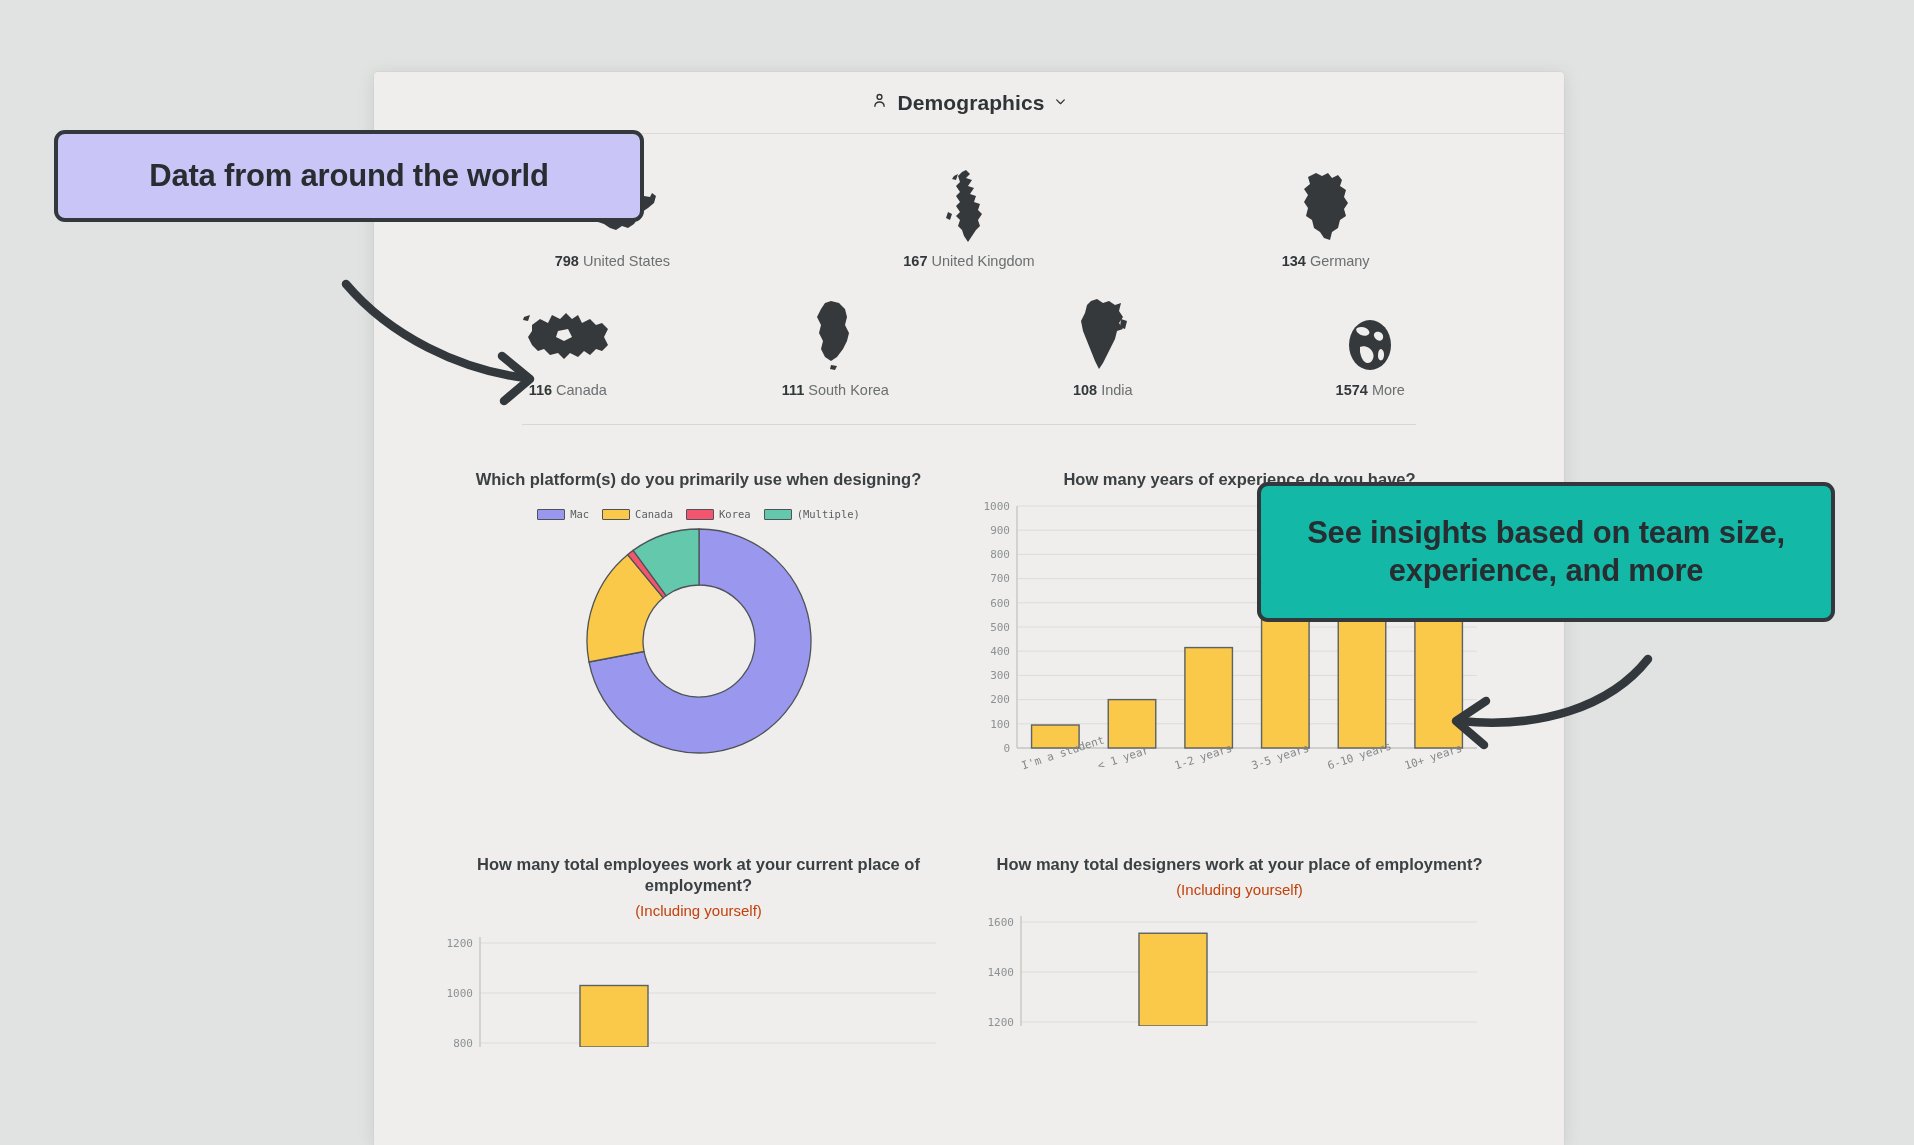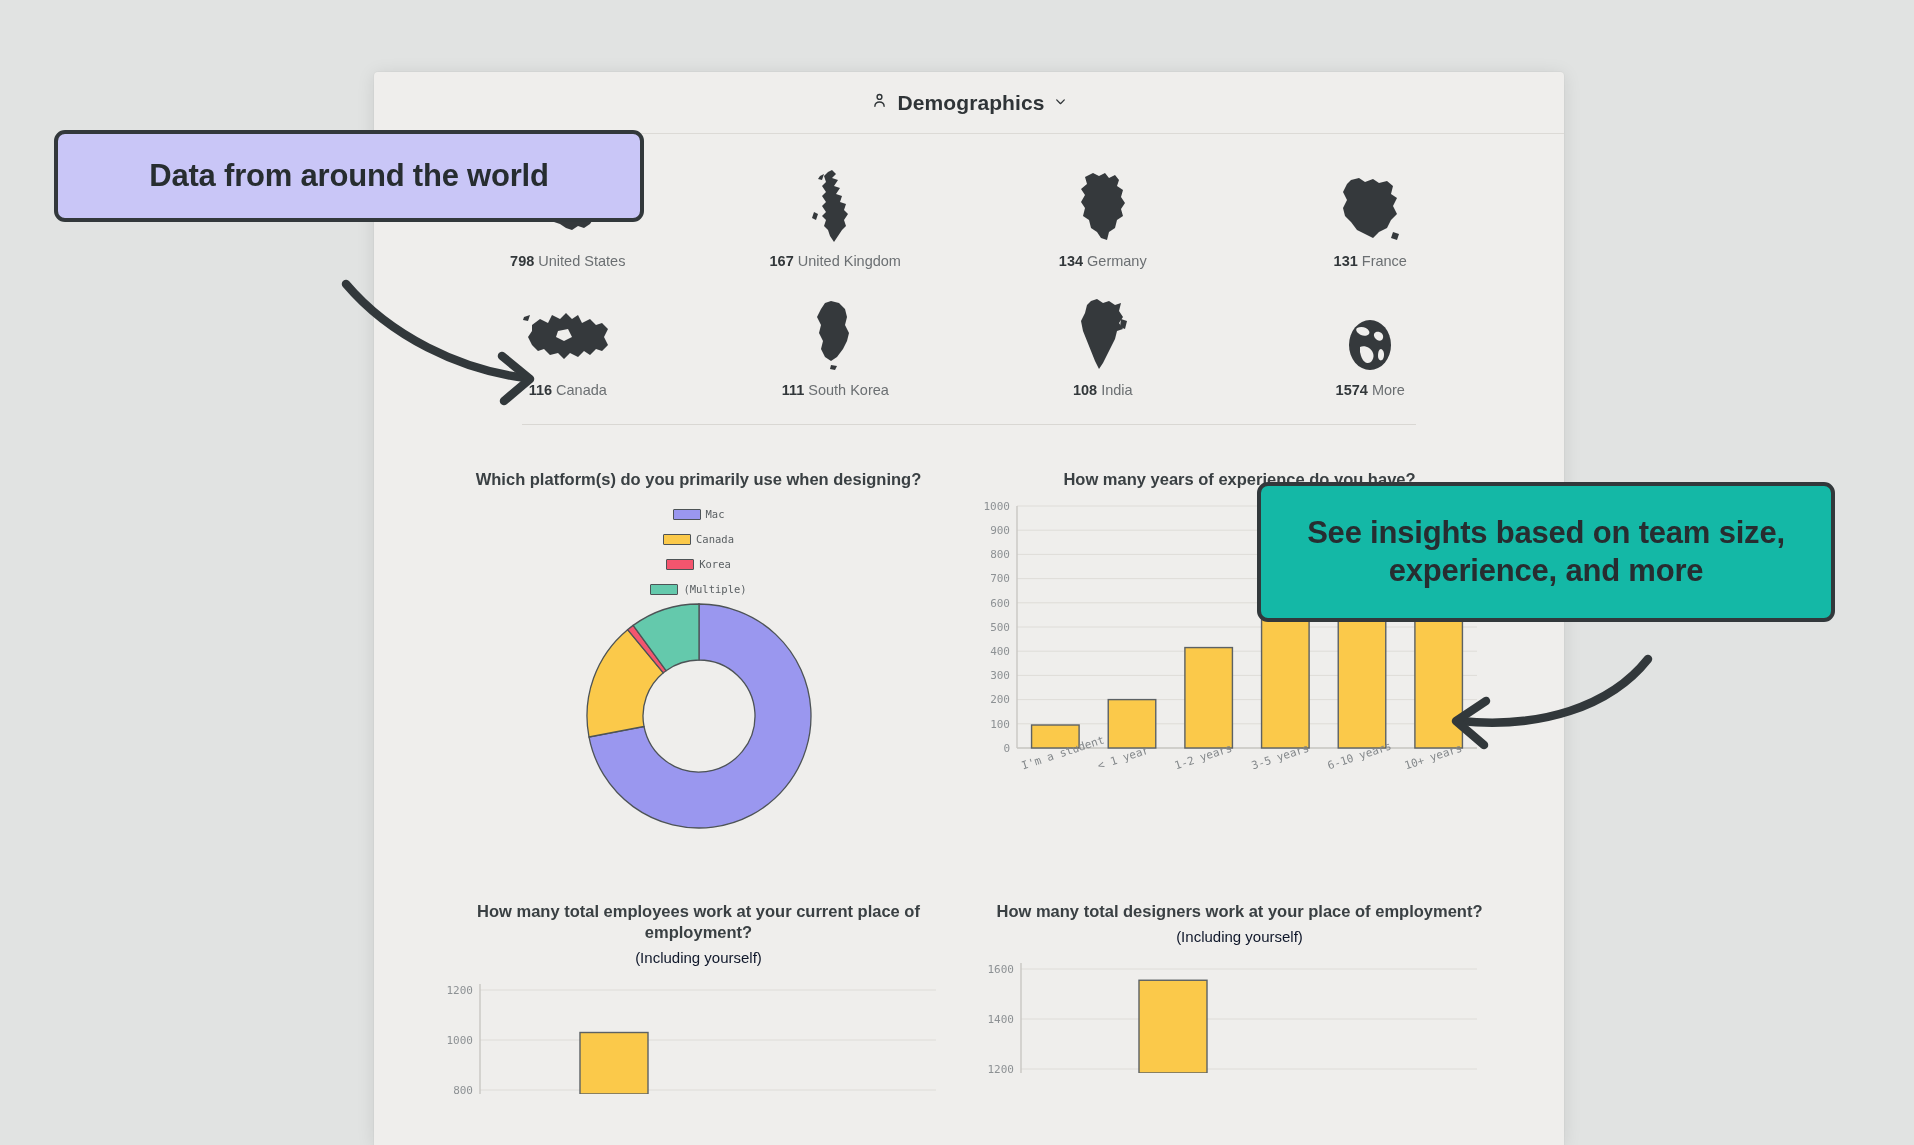--- a/index.html
+++ b/index.html
@@ -61,26 +61,26 @@
 
   
   .charts { padding: 44px 54px 0 54px; }
   .chart-grid { display: flex; }
   .chart-col { flex: 1 1 0; min-width: 0; }
   .chart-title {
     font-size: 16.5px; font-weight: 700; color: #3a4043;
     text-align: center; line-height: 1.28;
   }
   .chart-sub {
-    font-size: 15px; color: #0f172a; text-align: center; margin-top: 6px;
+    font-size: 15px; color: #c2410c; text-align: center; margin-top: 6px;
   }
 
   .legend {
-    display: flex; justify-content: flex-start; align-items: center;
-    gap: 13px; margin-top: 18px; flex-direction: column;
+    display: flex; justify-content: center; align-items: center;
+    gap: 13px; margin-top: 18px;
   }
   .legend-item { display: flex; align-items: center; gap: 5px; }
   .legend-swatch {
     width: 28px; height: 11px; border: 1.2px solid #4d5356; border-radius: 1px;
   }
   .legend-text {
     font-family: "DejaVu Sans Mono", monospace;
     font-size: 10.5px; color: #5a5f62;
   }
 
@@ -174,32 +174,20 @@
         </div>
         <div class="country-cell">
           <div class="flagmap">
             <svg width="56" height="74" viewBox="0 0 56 74">
                 <path fill="#35393c" d="M18 3 L24 6 L30 3 L34 8 L40 5 L44 10 L42 16 L48 20 L46 27 L50 33 L46 39 L48 46 L42 50 L40 58 L34 62 L32 70 L26 68 L22 62 L16 58 L14 50 L8 46 L10 38 L6 32 L10 25 L6 19 L12 14 L10 7 Z"></path>
               </svg>
           </div>
           <div class="country-label">
             <b>134</b>
             <span>Germany</span>
-          </div>
-        </div>
-        <div class="country-cell">
-          <div class="flagmap">
-            <svg width="70" height="70" viewBox="0 0 70 70">
-                <path fill="#35393c" d="M16 6 L24 4 L30 8 L38 5 L44 9 L52 7 L58 12 L56 20 L62 24 L58 32 L62 40 L56 46 L52 54 L44 58 L38 64 L30 60 L22 56 L16 48 L10 42 L8 34 L12 26 L8 18 L12 10 Z"></path>
-                <path fill="#35393c" d="M58 58 L64 60 L62 66 L56 64 Z"></path>
-              </svg>
-          </div>
-          <div class="country-label">
-            <b>131</b>
-            <span>France</span>
           </div>
         </div>
       </div>
 
       <div class="country-row" style="margin-top:26px;">
         <div class="country-cell">
           <div class="flagmap">
             <svg width="92" height="66" viewBox="0 0 92 66">
                 <path fill="#35393c" d="M10 18 L18 12 L26 16 L30 8 L38 12 L44 6 L50 12 L56 8 L60 16 L68 12 L74 18 L80 16 L86 22 L82 30 L86 38 L80 44 L74 42 L68 48 L62 44 L56 50 L48 46 L42 52 L36 46 L28 48 L22 42 L16 44 L10 38 L6 30 L10 24 Z"></path>
                 <path fill="#efeeec" d="M36 24 L46 22 L50 30 L42 34 L34 30 Z"></path>

